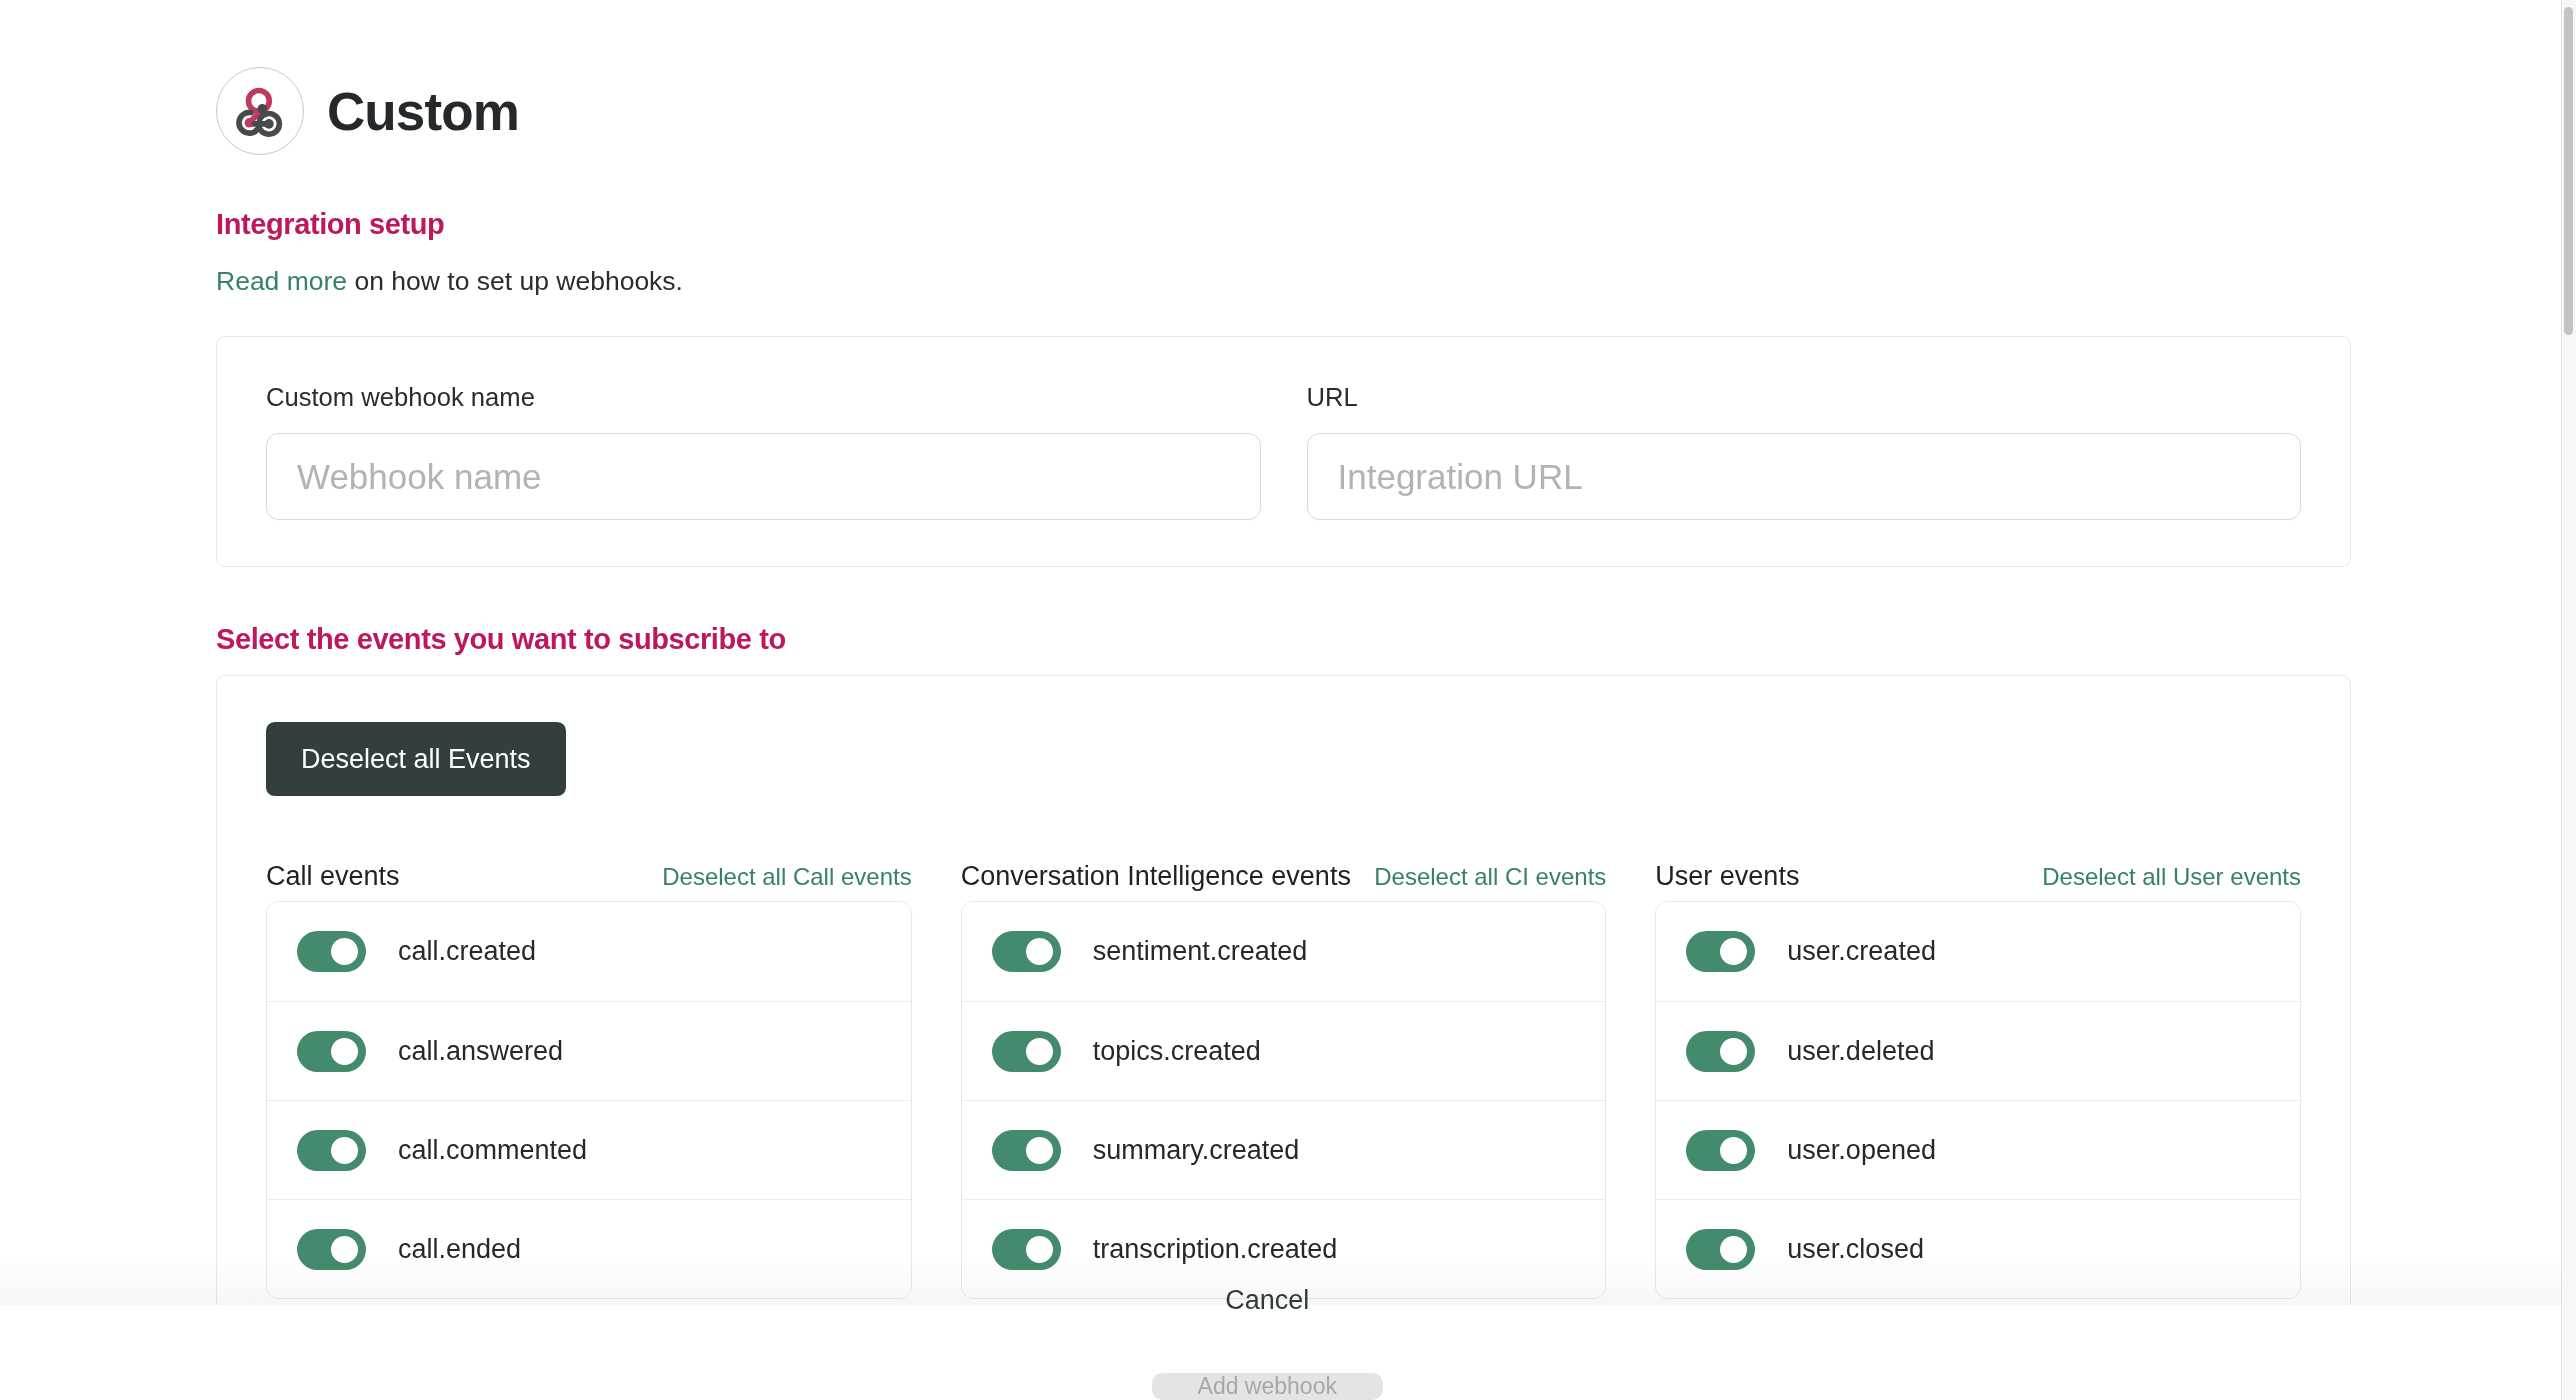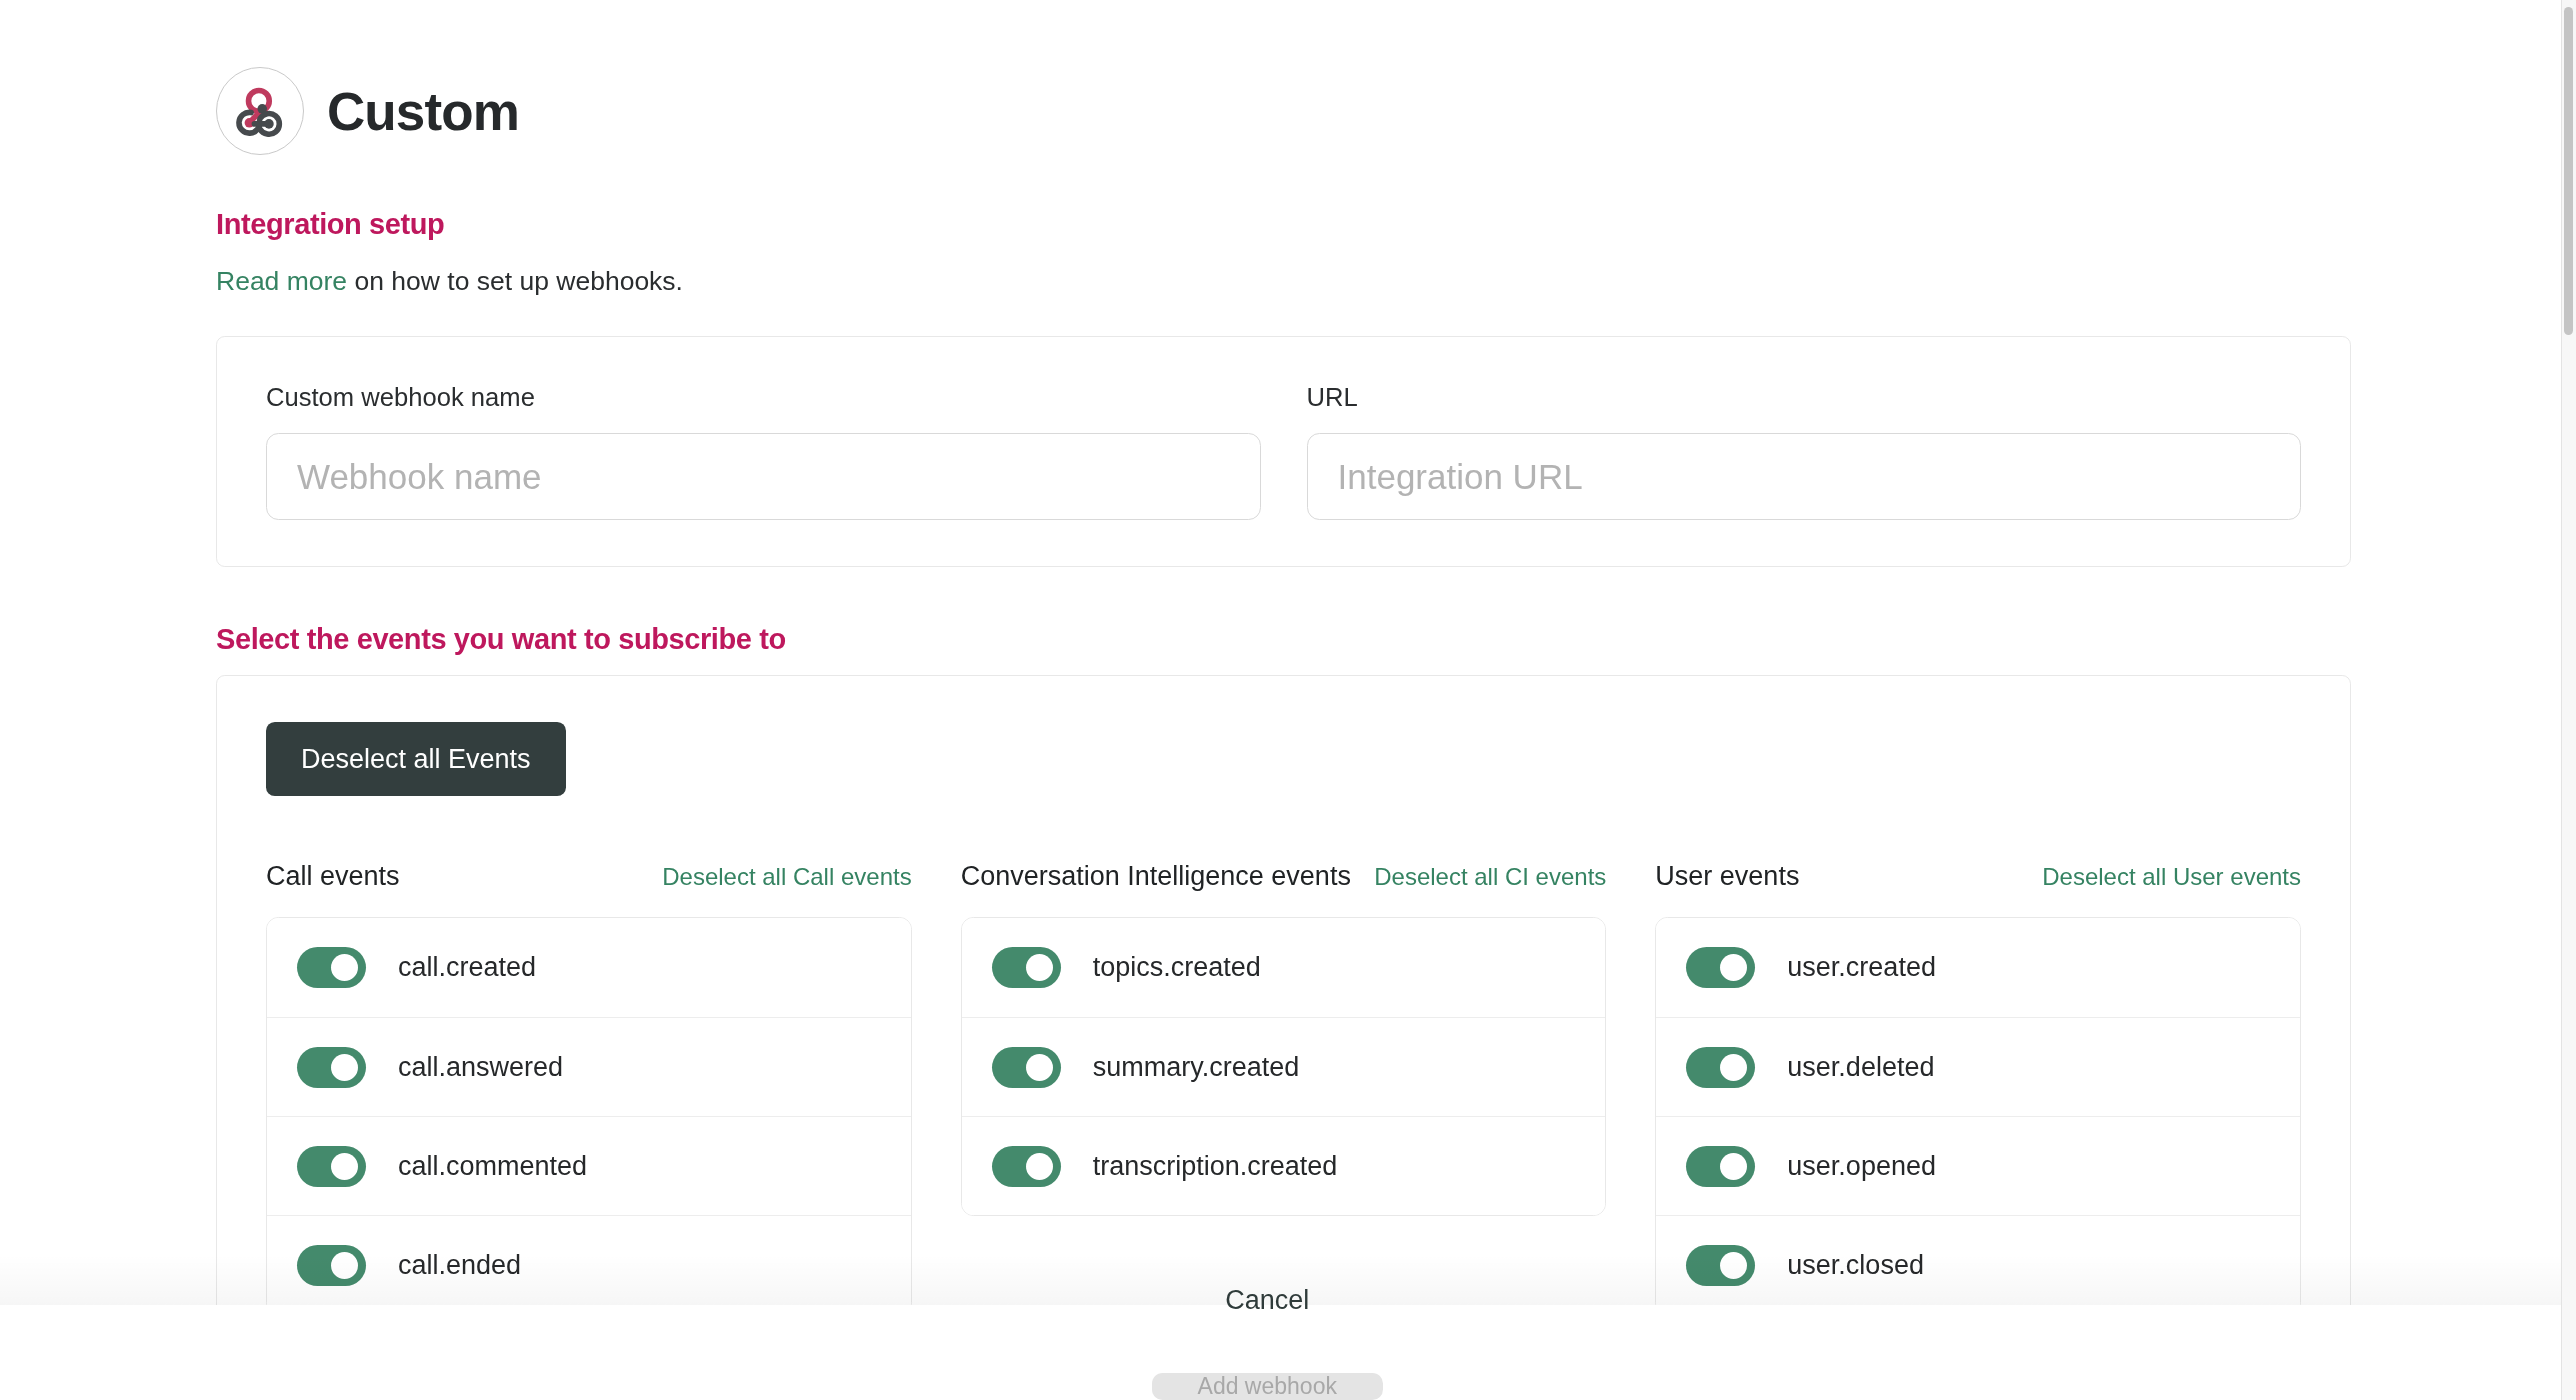--- a/index.html
+++ b/index.html
@@ -28,21 +28,21 @@
     padding:0 30px; font-size:35px; color:#26282a; outline:none; background:#fff;
     font-family:"Liberation Sans", sans-serif; }
   .text-input::placeholder { color:#b3b3b3; }
 
   .events-heading { margin-top:56px; }
   .events-card { margin-top:19.4px; padding:46px 49px 0 49px; height:674px; overflow:hidden; }
   .deselect-all-btn { background:#333e3e; color:#ffffff; border:none; border-radius:8.8px;
     height:74px; padding:0 35px; font-size:27px; cursor:pointer;
     font-family:"Liberation Sans", sans-serif; }
   .columns { display:grid; grid-template-columns:1fr 1fr 1fr; column-gap:49px; margin-top:65px; }
-  .col-header { display:flex; align-items:baseline; justify-content:space-between; margin-bottom:25px; }
+  .col-header { display:flex; align-items:baseline; justify-content:space-between; margin-bottom:9px; }
   .col-title { font-size:27px; color:#202325; }
   .col-deselect { font-size:24px; }
   .list-box { border:0.9px solid #e8e8e8; border-radius:12.4px; overflow:hidden; background:#fff; }
   .toggle-row { height:99px; display:flex; align-items:center; padding-left:30px; background:#fff; }
   .toggle-row + .toggle-row { border-top:0.9px solid #ededed; }
   .toggle { position:relative; width:69px; height:41px; border-radius:21px;
     background:#448a6c; flex:0 0 auto; cursor:pointer; }
   .toggle .knob { position:absolute; top:7px; right:8px; width:27px; height:27px;
     border-radius:50%; background:#ffffff; }
   .toggle-label { margin-left:32px; font-size:27px; color:#26282a; }
@@ -146,20 +146,26 @@
         <div class="event-column">
           <div class="col-header">
             <span class="col-title">Conversation Intelligence events</span>
             <a href="#" class="link-green col-deselect">Deselect all CI events</a>
           </div>
           <div class="list-box">
             <div class="toggle-row">
               <span class="toggle">
                   <span class="knob"></span>
                 </span>
+              <span class="toggle-label">sentiment.created</span>
+            </div>
+            <div class="toggle-row">
+              <span class="toggle">
+                  <span class="knob"></span>
+                </span>
               <span class="toggle-label">topics.created</span>
             </div>
             <div class="toggle-row">
               <span class="toggle">
                   <span class="knob"></span>
                 </span>
               <span class="toggle-label">summary.created</span>
             </div>
             <div class="toggle-row">
               <span class="toggle">

